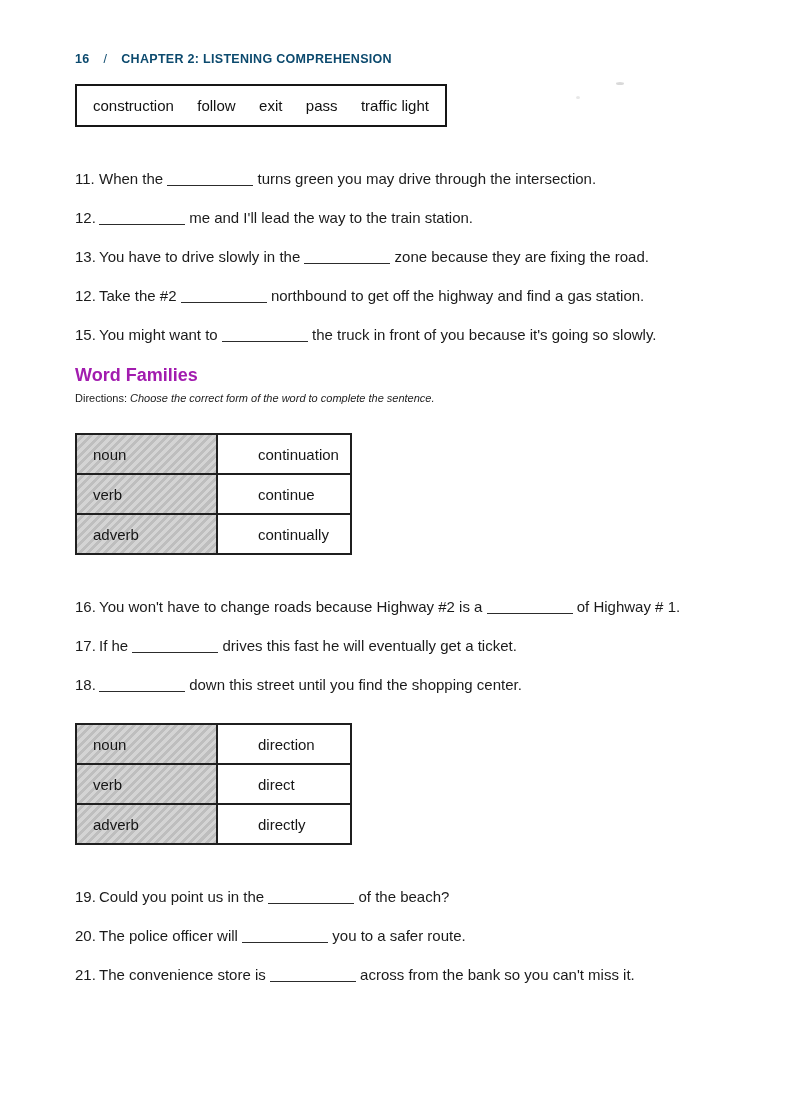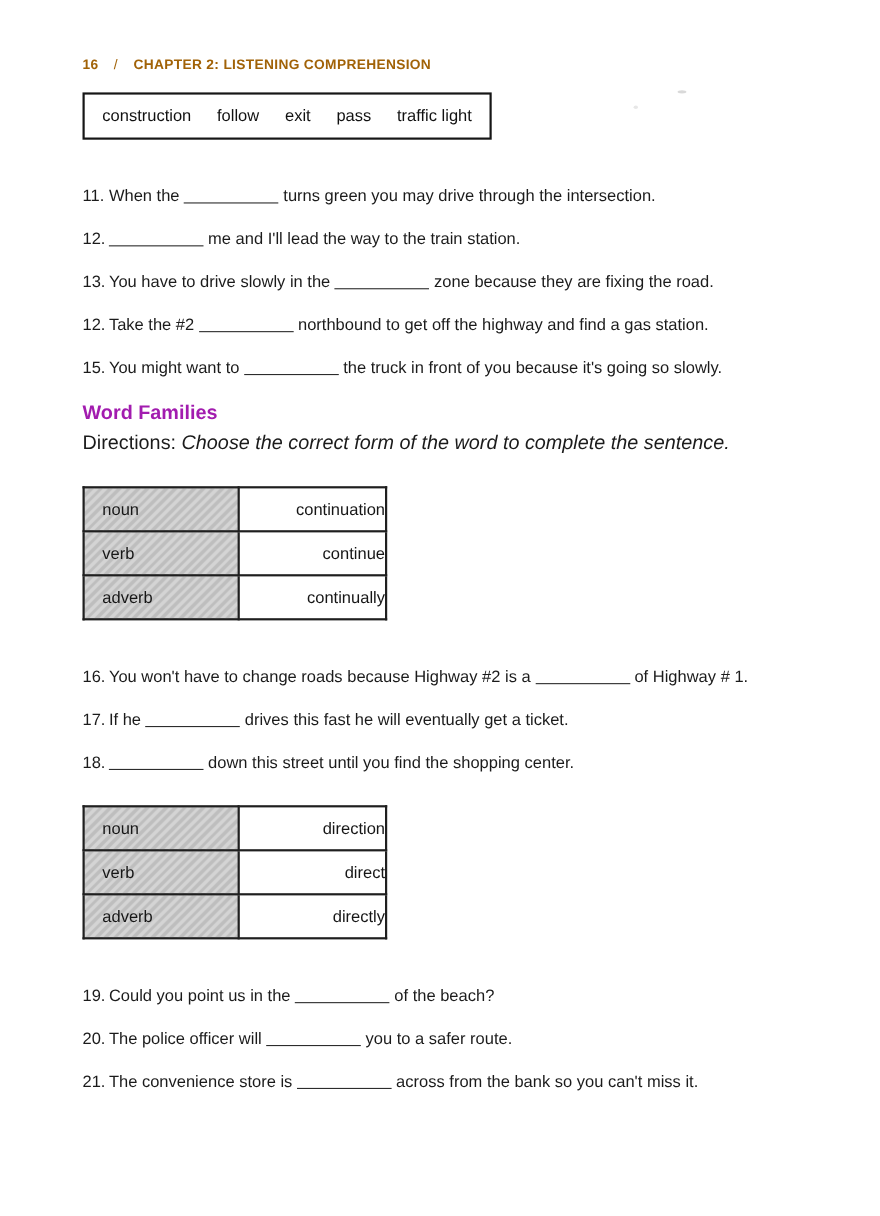--- a/index.html
+++ b/index.html
@@ -15,21 +15,21 @@
     position:relative;
     width:800px;height:1105px;
     padding:52px 70px 0 75px;
     box-sizing:border-box;
   }
   
   .runhead{
     font-size:12.5px;
     font-weight:700;
     letter-spacing:.3px;
-    color:#a16207;
+    color:#0c4a6e;
     margin-bottom:0;
   }
   .runhead .pgnum{margin-right:14px;}
   .runhead .sep{font-weight:400;margin-right:14px;}
   
   .word-box{
     margin-top:18px;
     width:372px;
     box-sizing:border-box;
     border:2px solid #161616;
@@ -62,21 +62,21 @@
     transform:translateY(2px);
   }
   
   .section-title{
     font-size:18px;
     font-weight:700;
     color:#a21caf;
     margin:13px 0 6px 0;
   }
   .directions{
-    font-size:18px;
+    font-size:11px;
     color:#1b1b1b;
     margin-bottom:0;
   }
   .directions .dir-text{font-style:italic;}
   
   .wf-table{
     margin:29px 0 29px 0;
     border-collapse:collapse;
     width:277px;
     table-layout:fixed;
@@ -90,22 +90,22 @@
   }
   .wf-table td.pos{
     width:123px;
     padding-left:16px;
     background-color:#c8c8c8;
     background-image:repeating-linear-gradient(135deg,
       rgba(255,255,255,.22) 0 3px,
       rgba(0,0,0,.05) 3px 6px);
   }
   .wf-table td.word{
+    padding-left:40px;
     background:#fff;
-    text-align:right;
   }
   
   .speckle{
     position:absolute;
     background:#b9b9b9;
     border-radius:50%;
     opacity:.55;
   }
   .speckle.s1{left:616px;top:82px;width:8px;height:3px;}
   .speckle.s2{left:576px;top:96px;width:4px;height:3px;opacity:.35;}

